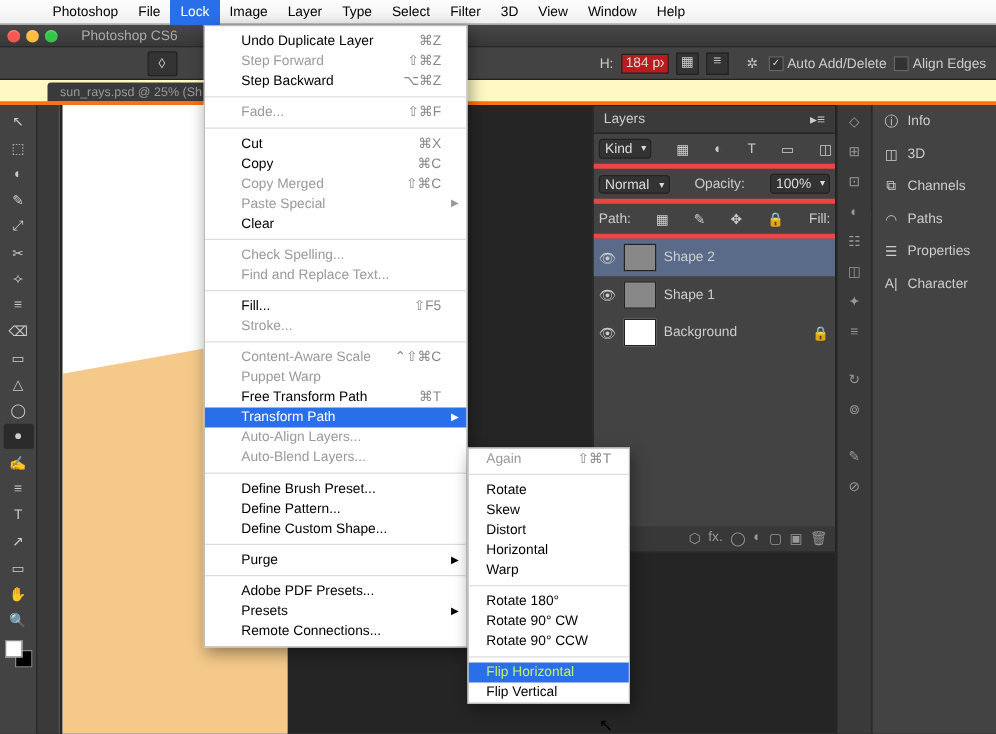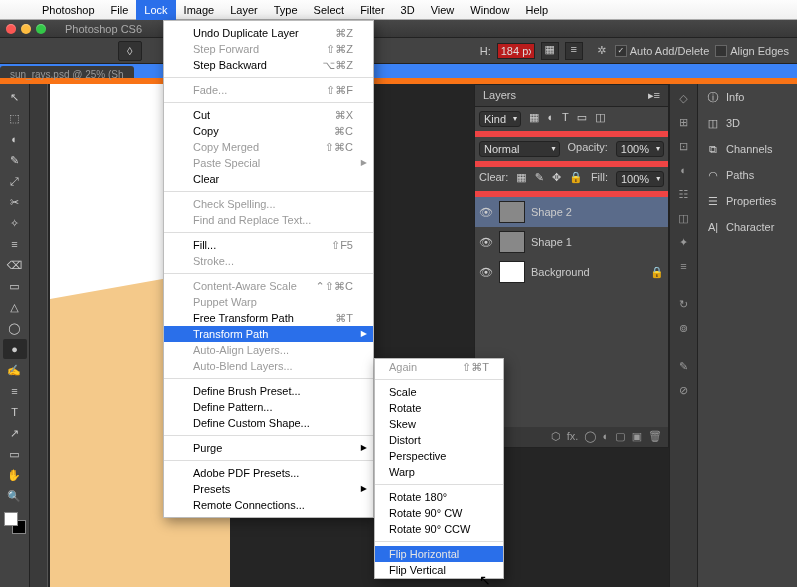--- a/index.html
+++ b/index.html
@@ -11,21 +11,21 @@
 .titlebar{height:18px;background:linear-gradient(#474747,#383838);display:flex;align-items:center;padding-left:6px;color:#aaa;font-size:10px;border-bottom:1px solid #222}
 .tl-dot{width:10px;height:10px;border-radius:50%;margin-right:5px;box-shadow:inset 0 1px 1px rgba(255,255,255,.3)}
 .red{background:#fc5753}.yel{background:#fdbc40}.grn{background:#33c748}
 .titlebar .lbl{margin-left:14px}
 .optbar{height:26px;background:#434343;display:flex;align-items:center;padding:0 8px;gap:6px;color:#ccc;font-size:10px;border-bottom:1px solid #222}
 .sel{background:#333;border:1px solid #222;padding:2px 14px 2px 6px;border-radius:3px;position:relative;color:#ddd}
 .sel:after{content:"▾";position:absolute;right:3px;top:2px;font-size:8px}
 .chk{display:flex;align-items:center;gap:3px}
 .chk:before{content:"";width:10px;height:10px;background:#333;border:1px solid #666}
 .chk.on:before{content:"✓";color:#ddd;font-size:8px;text-align:center;line-height:10px}
-.tabbar{height:20px;background:#3b82f6;display:flex;border-bottom:6px solid #f97316}
+.tabbar{height:20px;background:#fef9c3;display:flex;padding-left:38px;border-bottom:3px solid #f97316}
 .tab{padding:3px 10px;color:#999;font-size:10px;background:#3a3a3a;margin-top:2px;border-radius:3px 3px 0 0}
 .main{position:absolute;top:84px;left:0;right:0;bottom:0;display:flex}
 .toolbar{width:30px;background:#434343;border-right:1px solid #222;padding-top:2px}
 .tool{width:24px;height:20px;margin:1px auto;display:flex;align-items:center;justify-content:center;color:#ccc;font-size:11px;border-radius:2px}
 .tool.sel2{background:#2a2a2a}
 .canvas-area{flex:1;background:#252525;position:relative}
 .canvas{position:absolute;left:20px;top:0;width:180px;height:100%;background:#fff}
 .orange-shape{position:absolute;bottom:0;left:0;right:0;height:320px;background:#f4c98a;clip-path:polygon(0 10%,100% 0,100% 100%,0 100%)}
 .ruler{position:absolute;left:0;top:0;width:18px;height:100%;background:#3a3a3a;border-right:1px solid #555}
 
@@ -35,32 +35,32 @@
 .dd .mi.hl{background:#2a6fea;color:#fff}
 .dd .sep{height:1px;background:#ddd;margin:4px 0}
 .dd .sub:after{content:"▶";font-size:8px;position:absolute;right:6px}
 .dd .mi{position:relative}
 .shortcut{color:#888;font-size:11px}
 
 .sub-dd{position:absolute;left:374px;top:358px;width:130px;background:#fff;border:1px solid #bbb;box-shadow:2px 4px 12px rgba(0,0,0,.4);padding:0 0}
 .sub-dd .mi{padding:1px 14px;font-size:12px;height:16px;line-height:14px;position:relative;display:flex;justify-content:space-between}
 .sub-dd .sep{height:1px;background:#ddd;margin:4px 0}
 .sub-dd .mi.dis{color:#9a9a9a}
-.sub-dd .mi.hl{background:#2a6fea;color:#e5e5e5}
+.sub-dd .mi.hl{background:#2a6fea;color:#bef264}
 .cursor{position:absolute;left:479px;top:572px;font-size:14px;color:#000;pointer-events:none;z-index:999}
 
 .right{position:absolute;right:0;top:84px;width:100px;bottom:0;background:#434343;border-left:1px solid #222}
 .rp{display:flex;align-items:center;gap:6px;padding:6px 8px;color:#ccc;font-size:10px}
 .rp .ic{width:14px;height:14px;display:flex;align-items:center;justify-content:center;font-size:11px}
 .mini-col{position:absolute;right:100px;top:84px;width:28px;bottom:0;background:#3a3a3a;border-left:1px solid #222}
 .mini-col div{width:20px;height:20px;margin:4px auto;color:#999;font-size:11px;text-align:center;line-height:20px}
 
 .layers{position:absolute;right:128px;top:84px;width:195px;background:#434343;border:1px solid #222;font-size:10px;color:#ccc}
 .layers .hdr{padding:4px 8px;background:#3a3a3a;border-bottom:1px solid #222;display:flex;justify-content:space-between}
-.layers .row{padding:4px;display:flex;gap:8px;border-bottom:6px solid #ef4444}
+.layers .row{padding:4px;display:flex;gap:20px;align-items:center;border-bottom:4px solid #ef4444}
 .layers .thumb{width:26px;height:22px;background:#888;border:1px solid #222}
 .layers .thumb.w{background:#fff}
 .layers .eye{width:14px;text-align:center}
 .layers .layer-row{padding:4px;display:flex;align-items:center;gap:6px}
 .layers .layer-row.sel3{background:#5a6b8a}
 .layers .ft{height:20px;background:#383838;display:flex;justify-content:flex-end;gap:6px;padding:3px 6px;color:#999}
 .inp{background:#b91c1c;border:1px solid #222;color:#ddd;padding:1px 3px;width:38px}
 </style>
 </head>
 <body>
@@ -157,21 +157,21 @@
     <span>T</span>
     <span>▭</span>
     <span>◫</span>
   </div>
   <div class="row">
     <div class="sel" style="flex:1;padding:1px 14px 0 4px">Normal</div>
     <span>Opacity:</span>
     <div class="sel" style="padding:1px 14px 1px 4px">100%</div>
   </div>
   <div class="row">
-    <span>Clear:</span>
+    <span>Path:</span>
     <span>▦</span>
     <span>✎</span>
     <span>✥</span>
     <span>🔒</span>
     <span style="margin-left:auto">Fill:</span>
     <div class="sel" style="padding:1px 14px 1px 4px">100%</div>
   </div>
   <div id="layer-list">
       <div class="layer-row sel3">
         <span class="eye">👁</span>
@@ -345,33 +345,30 @@
     </div>
   </div>
 
 <div class="sub-dd" id="sub-menu">
     <div class="mi dis">
       <span>Again</span>
       <span class="shortcut">⇧⌘T</span>
     </div>
     <div class="sep"></div>
     <div class="mi">
-      <span>Scale</span>
-    </div>
-    <div class="mi">
       <span>Rotate</span>
     </div>
     <div class="mi">
       <span>Skew</span>
     </div>
     <div class="mi">
       <span>Distort</span>
     </div>
     <div class="mi">
-      <span>Perspective</span>
+      <span>Horizontal</span>
     </div>
     <div class="mi">
       <span>Warp</span>
     </div>
     <div class="sep"></div>
     <div class="mi">
       <span>Rotate 180°</span>
     </div>
     <div class="mi">
       <span>Rotate 90° CW</span>

